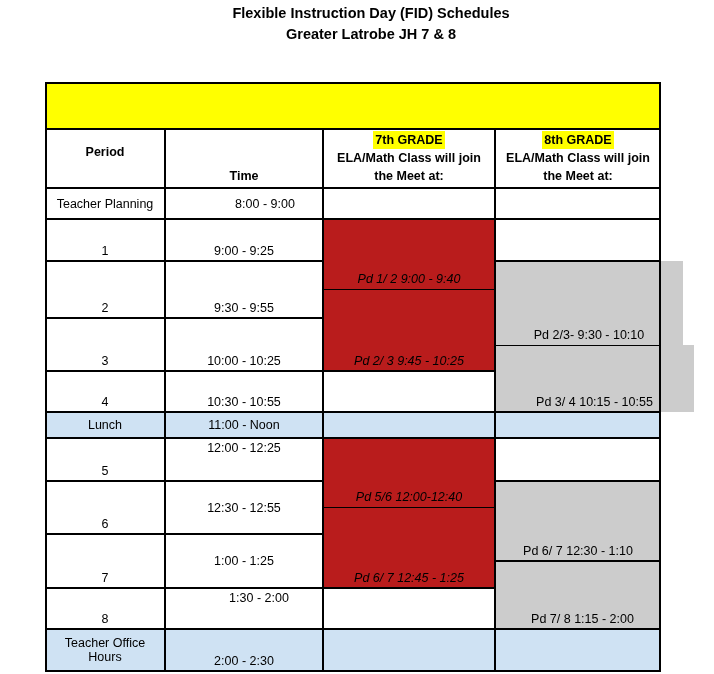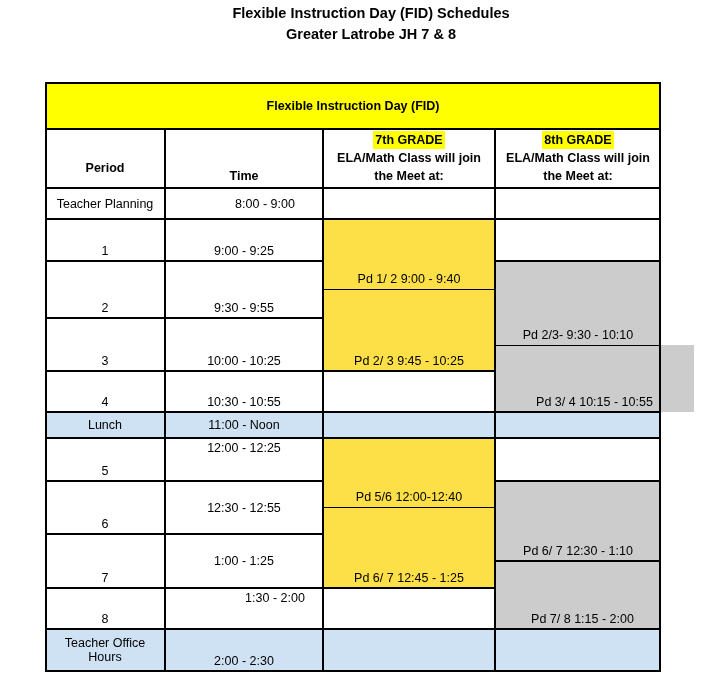--- a/index.html
+++ b/index.html
@@ -9,41 +9,40 @@
            font-weight:bold; font-size:14.5px; }
   .t1 { top:5px; }
   .t2 { top:26px; }
   .cell { position:absolute; box-sizing:border-box; font-size:12.5px;
           display:flex; justify-content:center; text-align:center; }
   .bt { align-items:flex-end; padding-bottom:3px; }
   .bc { align-items:center; }
   .tp { align-items:flex-start; padding-top:3px; }
   .line { position:absolute; background:#000; }
   .yellow { background:#ffff00; }
-  .orange { background:#fde047; }
+  .orange { background:#b91c1c;font-style:italic; }
   .gray { background:#cccccc; }
   .blue { background:#cfe2f3; }
   .hl { background:#ffff00; padding:0 2px; }
   .hdr { font-weight:bold; font-size:12.5px; line-height:18px; }
   .banner-title { font-weight:bold; font-size:12.5px; }
   .banner-sub { font-size:12.5px; }
 </style>
 </head>
 <body>
 
 <div class="title t1">Flexible Instruction Day (FID) Schedules</div>
 <div class="title t2">Greater Latrobe JH 7 &amp; 8</div>
 
 <div>
 
   <div class="cell yellow" style="left:45px;top:82px;width:616px;height:47px;flex-direction:column;align-items:center;justify-content:center;">
-    <div class="banner-title">Flexible Instruction Day (FID)</div>
   </div>
 
-  <div class="cell bt hdr" style="left:45px;top:137px;width:120px;height:43px;">Period</div>
+  <div class="cell bt hdr" style="left:45px;top:121px;width:120px;height:43px;">Period</div>
   <div class="cell bt hdr" style="left:165px;top:129px;width:158px;height:59px;">Time</div>
   <div class="cell hdr" style="left:323px;top:129px;width:172px;height:59px;flex-direction:column;align-items:center;justify-content:flex-start;padding-top:2px;">
     <span class="hl">7th GRADE</span>
     <span>ELA/Math Class will join</span>
     <span>the Meet at:</span>
   </div>
   <div class="cell hdr" style="left:495px;top:129px;width:166px;height:59px;flex-direction:column;align-items:center;justify-content:flex-start;padding-top:2px;">
     <span class="hl">8th GRADE</span>
     <span>ELA/Math Class will join</span>
     <span>the Meet at:</span>
@@ -73,34 +72,34 @@
   <div class="cell bt" style="left:45px;top:438px;width:120px;height:43px;">5</div>
   <div class="cell tp" style="left:165px;top:438px;width:158px;height:43px;">12:00 - 12:25</div>
 
   <div class="cell bt" style="left:45px;top:481px;width:120px;height:53px;">6</div>
   <div class="cell bc" style="left:165px;top:481px;width:158px;height:53px;">12:30 - 12:55</div>
 
   <div class="cell bt" style="left:45px;top:534px;width:120px;height:54px;">7</div>
   <div class="cell bc" style="left:165px;top:534px;width:158px;height:54px;">1:00 - 1:25</div>
 
   <div class="cell bt" style="left:45px;top:588px;width:120px;height:41px;">8</div>
-  <div class="cell tp" style="left:181px;top:588px;width:188px;height:41px;">1:30 - 2:00</div>
+  <div class="cell tp" style="left:165px;top:588px;width:188px;height:41px;">1:30 - 2:00</div>
 
   <div class="cell" style="left:45px;top:629px;width:120px;height:42px;flex-direction:column;align-items:center;justify-content:center;">
     <span>Teacher Office</span>
     <span>Hours</span>
   </div>
   <div class="cell bt" style="left:165px;top:629px;width:158px;height:42px;">2:00 - 2:30</div>
 
   <div class="cell bt orange" style="left:323px;top:219px;width:172px;height:70px;">Pd 1/ 2 9:00 - 9:40</div>
   <div class="cell bt orange" style="left:323px;top:289px;width:172px;height:82px;">Pd 2/ 3 9:45 - 10:25</div>
   <div class="cell bt orange" style="left:323px;top:438px;width:172px;height:69px;">Pd 5/6 12:00-12:40</div>
   <div class="cell bt orange" style="left:323px;top:507px;width:172px;height:81px;">Pd 6/ 7 12:45 - 1:25</div>
 
-  <div class="cell bt gray" style="left:495px;top:261px;width:166px;height:84px;">Pd 2/3- 9:30 - 10:10</div>
+  <div class="cell bt gray" style="left:495px;top:261px;width:188px;height:84px;">Pd 2/3- 9:30 - 10:10</div>
   <div class="cell bt gray" style="left:495px;top:345px;width:199px;height:67px;">Pd 3/ 4  10:15 - 10:55</div>
   <div class="cell bt gray" style="left:495px;top:481px;width:166px;height:80px;">Pd 6/ 7 12:30 - 1:10</div>
   <div class="cell bt gray" style="left:495px;top:561px;width:166px;height:68px;padding-left:9px;">Pd 7/ 8 1:15 - 2:00</div>
 
   <div class="line" style="left:45px;top:82px;width:616px;height:2px;"></div>
   <div class="line" style="left:45px;top:670px;width:616px;height:2px;"></div>
   <div class="line" style="left:45px;top:82px;width:2px;height:590px;"></div>
   <div class="line" style="left:659px;top:82px;width:2px;height:590px;"></div>
 
   <div class="line" style="left:164px;top:128px;width:2px;height:543px;"></div>

